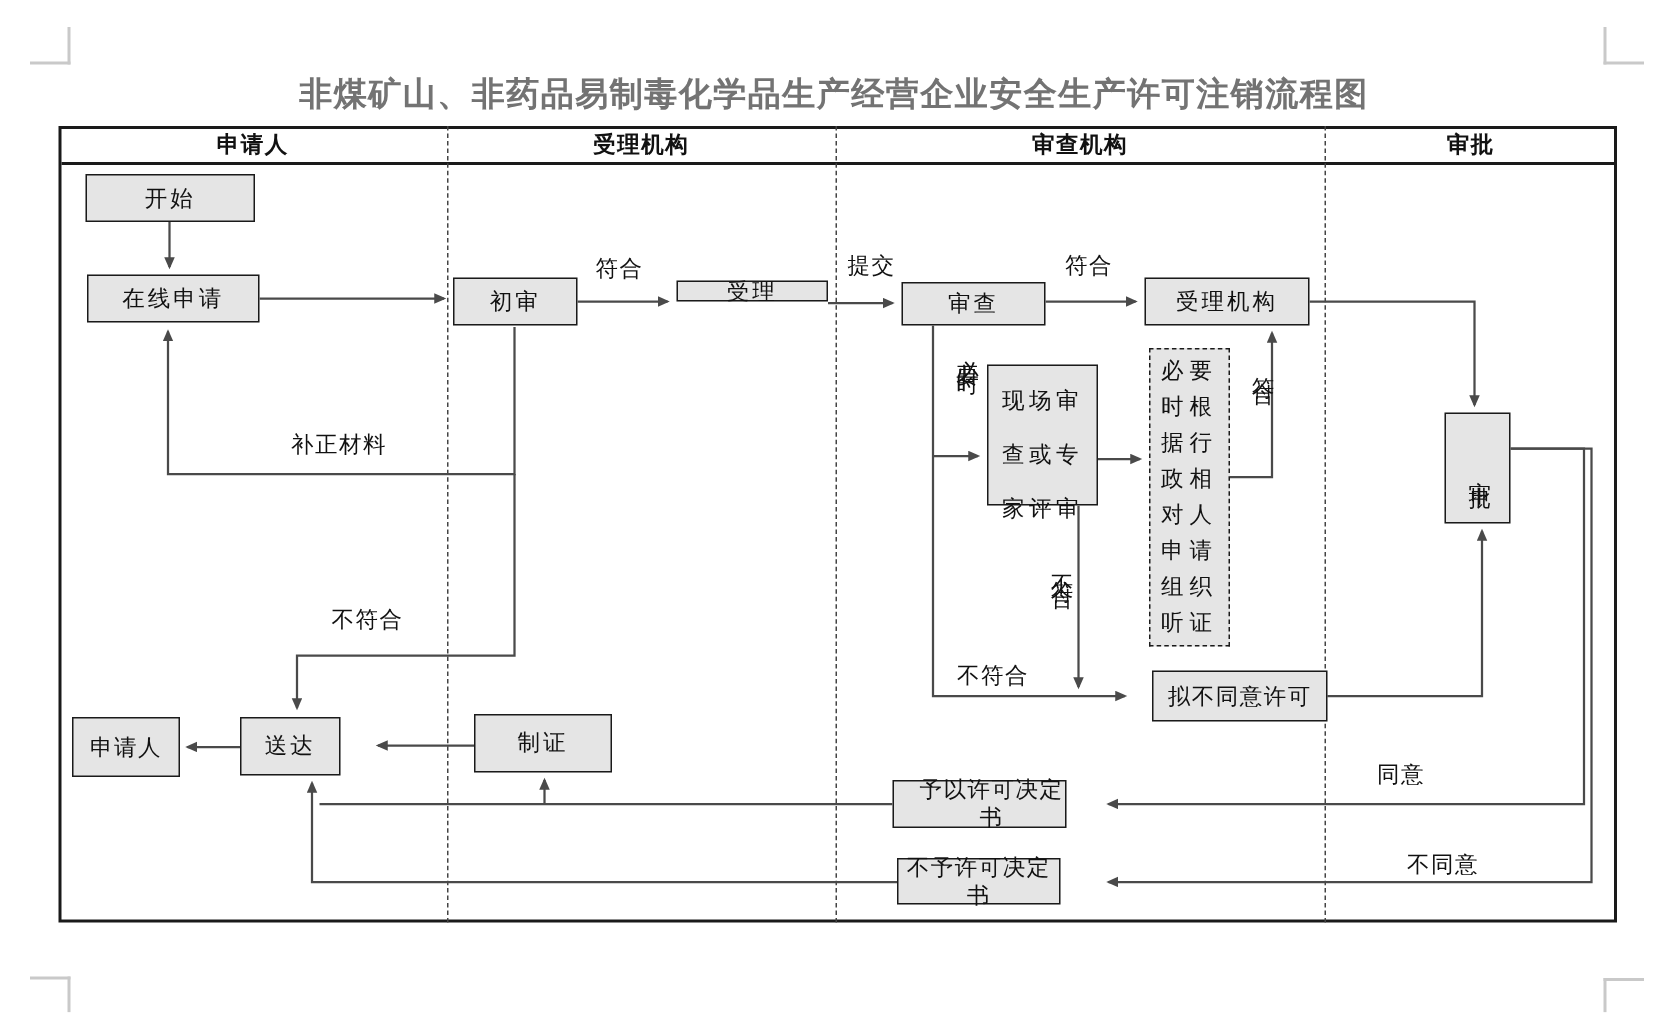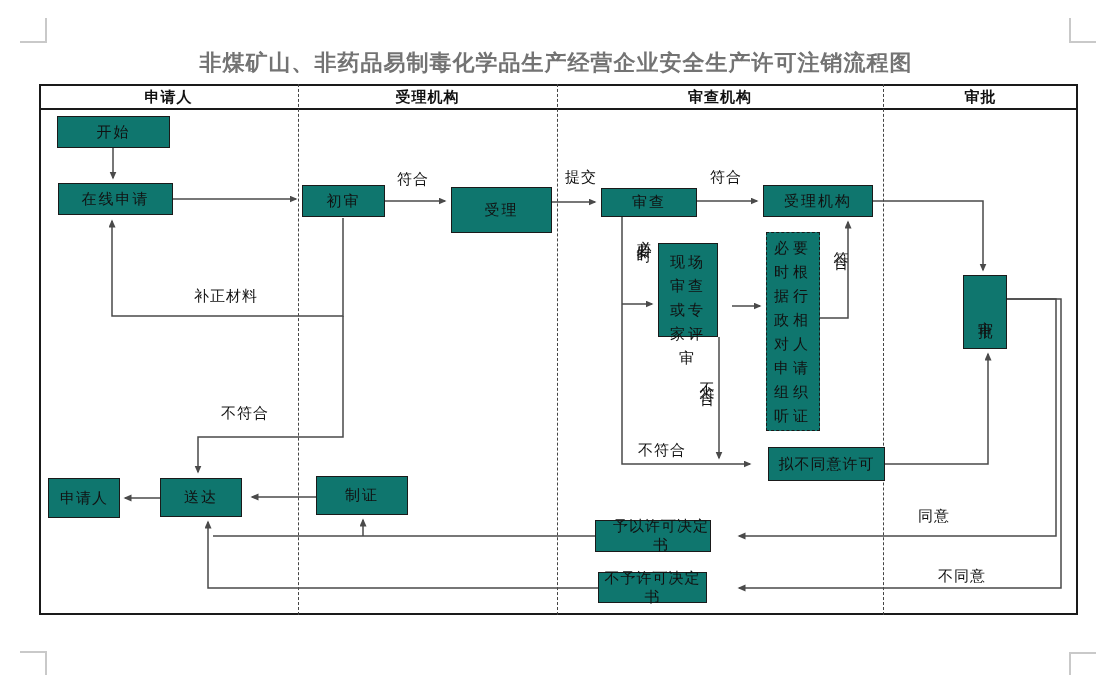--- a/index.html
+++ b/index.html
@@ -10,21 +10,21 @@
          font-size:22px;font-weight:bold;letter-spacing:1px;color:#737373;}
   
   .lane-table{position:absolute;left:39px;top:84px;width:1039px;height:531px;
               border:2px solid #1a1a1a;box-sizing:border-box;}
   .lane-header-row{position:absolute;left:0;top:0;width:100%;height:24px;
                    border-bottom:2px solid #1a1a1a;box-sizing:border-box;}
   .lane-header{position:absolute;top:86px;height:22px;line-height:22px;text-align:center;
                font-weight:bold;font-size:15px;letter-spacing:1px;}
   .lane-divider{position:absolute;top:84px;height:531px;width:0;border-left:1px dashed #444;}
   
-  .node{position:absolute;border:1.5px solid #1a1a1a;background:#0f766e;box-sizing:border-box;
+  .node{position:absolute;border:1.5px solid #1a1a1a;background:#e5e5e5;box-sizing:border-box;
         display:flex;align-items:center;justify-content:center;text-align:center;
         font-size:15px;letter-spacing:2px;color:#111;}
   .node.multiline{display:block;letter-spacing:3px;}
   .node.dashedbox{border:1.5px dashed #1a1a1a;display:block;letter-spacing:4px;}
   .node.vtext{writing-mode:vertical-rl;text-orientation:upright;letter-spacing:3px;}
   
   .elabel{position:absolute;font-size:15px;letter-spacing:1px;color:#111;white-space:nowrap;}
   .vlabel{position:absolute;font-size:15px;color:#111;writing-mode:vertical-rl;
           text-orientation:upright;letter-spacing:4px;}
   
@@ -107,29 +107,29 @@
 
       <path d="M316,497 L252,497" marker-end="url(#arr)"></path>
 
       <path d="M160,498 L125,498" marker-end="url(#arr)"></path>
     </g>
   </svg>
 
   <div class="node" style="left:57px;top:116px;width:113px;height:32px;">开始</div>
   <div class="node" style="left:58px;top:183px;width:115px;height:32px;">在线申请</div>
   <div class="node" style="left:302px;top:185px;width:83px;height:32px;">初审</div>
-  <div class="node" style="left:451px;top:187px;width:101px;height:46px;">受理</div>
+  <div class="node" style="left:451px;top:187px;width:101px;height:14px;">受理</div>
   <div class="node" style="left:601px;top:188px;width:96px;height:29px;">审查</div>
   <div class="node" style="left:763px;top:185px;width:110px;height:32px;">受理机构</div>
-  <div class="node multiline" style="left:658px;top:243px;width:60px;height:94px;font-size:15px;line-height:24px;padding:6px 3px 0;">现场审查或专家评审</div>
+  <div class="node multiline" style="left:658px;top:243px;width:74px;height:94px;font-size:15px;line-height:36px;padding:6px 3px 0;">现场审查或专家评审</div>
   <div class="node dashedbox" style="left:766px;top:232px;width:54px;height:199px;font-size:15px;line-height:24px;padding:3px 2px 0;text-align:center;">必要时根据行政相对人申请组织听证</div>
   <div class="node vtext" style="left:963px;top:275px;width:44px;height:74px;">审批</div>
   <div class="node" style="left:756px;top:447px;width:117px;height:34px;letter-spacing:1px;margin-left:12px;">拟不同意许可</div>
   <div class="node" style="left:48px;top:478px;width:72px;height:40px;letter-spacing:1px;">申请人</div>
-  <div class="node" style="left:160px;top:478px;width:82px;height:39px;">送达</div>
+  <div class="node" style="left:160px;top:478px;width:67px;height:39px;">送达</div>
   <div class="node" style="left:316px;top:476px;width:92px;height:39px;">制证</div>
   <div class="node" style="left:595px;top:520px;width:116px;height:32px;letter-spacing:1px;padding-left:16px;">予以许可决定书</div>
   <div class="node" style="left:598px;top:572px;width:109px;height:31px;letter-spacing:1px;">不予许可决定书</div>
 
   <div class="elabel" style="left:397px;top:170px;">符合</div>
   <div class="elabel" style="left:565px;top:168px;">提交</div>
   <div class="elabel" style="left:710px;top:168px;">符合</div>
   <div class="elabel" style="left:194px;top:287px;">补正材料</div>
   <div class="elabel" style="left:221px;top:404px;">不符合</div>
   <div class="vlabel" style="left:634px;top:228px;height:66px;">必要时</div>

